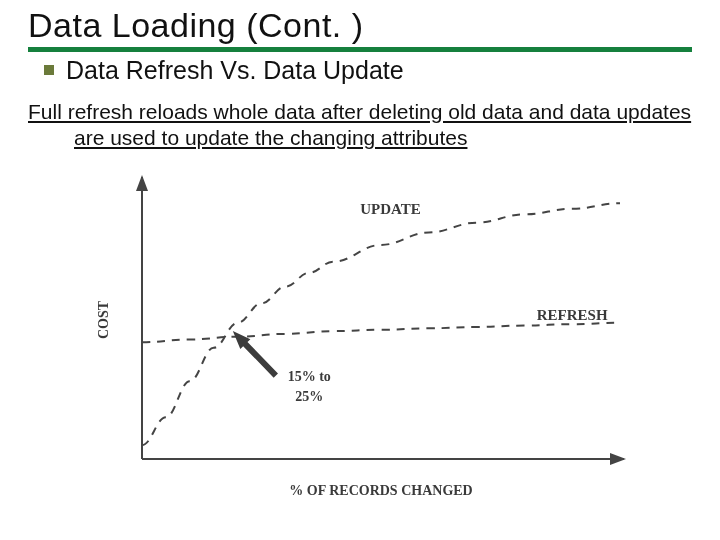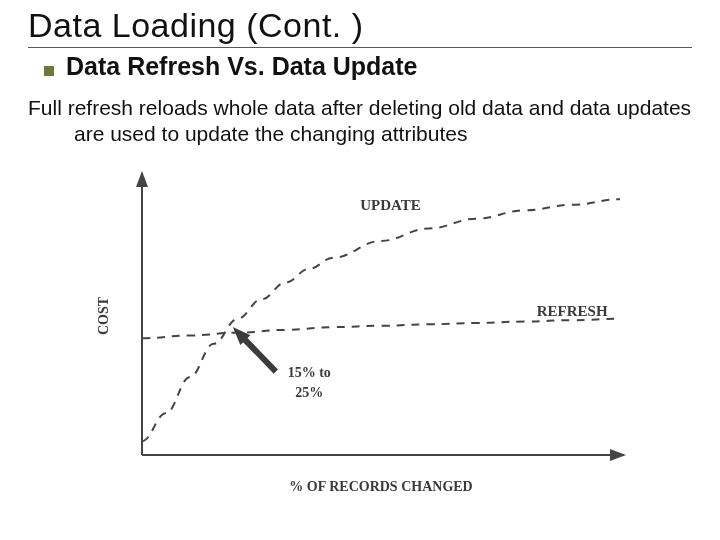--- a/index.html
+++ b/index.html
@@ -18,49 +18,49 @@
     box-sizing: border-box;
     padding: 8px 28px 0 28px;
   }
   .title {
     font-size: 34px;
     font-weight: 400;
     color: #111;
     margin: 0 0 2px 0;
     line-height: 1.05;
     letter-spacing: 0.5px;
-    border-bottom: 1px solid #15803d;
+    border-bottom: 5px solid #15803d;
     padding-bottom: 3px;
   }
   .subtitle-row {
     display: flex;
-    align-items: center;
+    align-items: flex-start;
     margin-top: 4px;
     margin-left: 16px;
-    font-weight: bold;
   }
   .bullet-sq {
     width: 10px;
     height: 10px;
     background: #6b7a3a;
     margin-top: 9px;
     margin-right: 12px;
     flex: 0 0 auto;
   }
   .subtitle-text {
     font-size: 25px;
     color: #111;
   }
   .body-text {
     font-size: 21px;
     color: #111;
     margin-top: 14px;
     line-height: 1.25;
     padding-left: 0;
     text-indent: 0;
+    text-decoration: underline;
   }
   .body-text .wrap {
     display: block;
     padding-left: 46px;
     text-indent: -46px;
   }
   .chart-wrap {
     width: 560px;
     margin: 16px auto 0 auto;
     text-decoration: underline;

